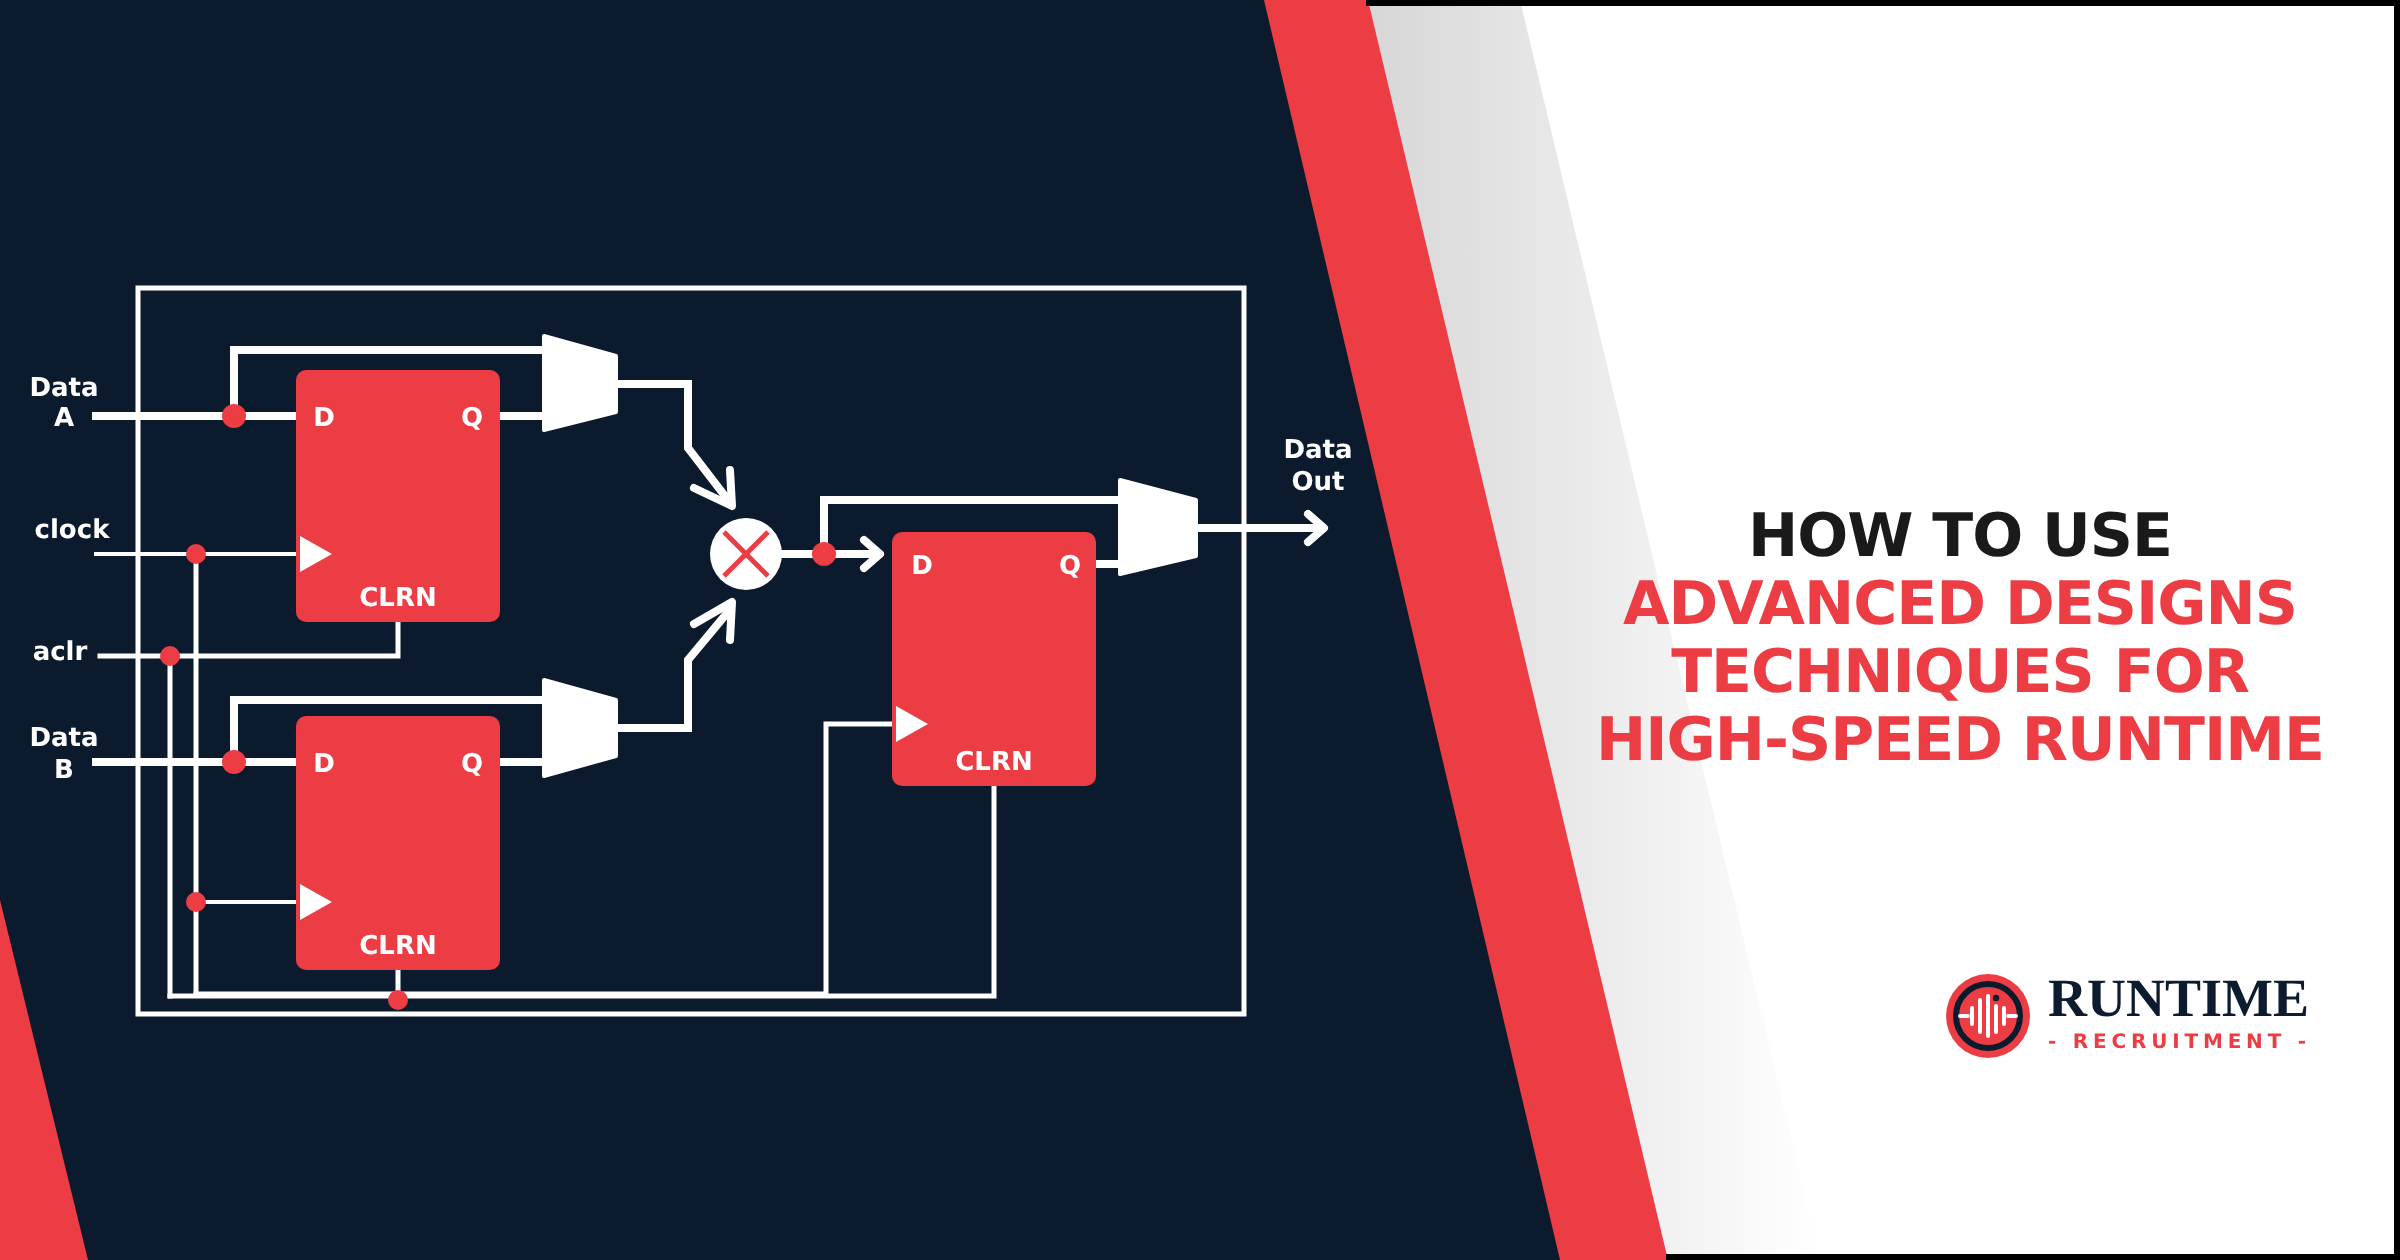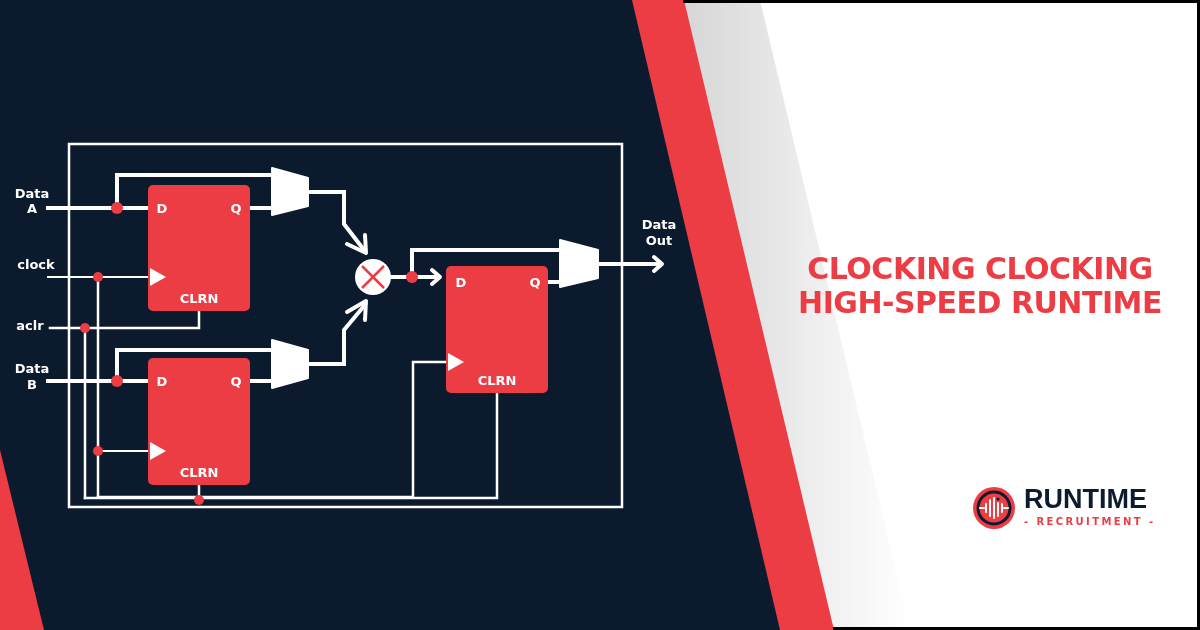--- a/index.html
+++ b/index.html
@@ -2,21 +2,21 @@
 <html><head>
 <meta charset="utf-8">
 <style>
   html, body { margin:0; padding:0; }
   body { width:1200px; height:630px; overflow:hidden; background:#ffffff; position:relative; font-family:"DejaVu Sans", sans-serif; }
   #stage { position:absolute; left:0; top:0; width:1200px; height:630px; }
   .headline { position:absolute; left:760px; width:440px; top:252px; text-align:center; font-family:"DejaVu Sans", sans-serif; font-weight:bold; line-height:34px; letter-spacing:-0.5px; }
   .headline .dark { color:#1a1a1a; font-size:30px; display:block; }
   .headline .red { color:#ec3d44; font-size:30px; display:block; }
   .logo { position:absolute; left:970px; top:486px; width:190px; height:50px; }
-  .logo-name { position:absolute; left:54px; top:-2px; font-family:Liberation Sans, sans-serif; font-weight:bold; font-size:27px; color:#0d1b2e; letter-spacing:0px; }
+  .logo-name { position:absolute; left:54px; top:-2px; font-family:Liberation Serif, serif; font-weight:bold; font-size:27px; color:#0d1b2e; letter-spacing:0px; }
   .logo-sub { position:absolute; left:54px; top:30px; font-family:"DejaVu Sans", sans-serif; font-weight:bold; font-size:10px; color:#ec3d44; letter-spacing:2.4px; white-space:nowrap;text-align:center; }
   .border-top { position:absolute; left:683px; top:0; width:517px; height:3px; background:#000; }
   .border-right { position:absolute; left:1197px; top:0; width:3px; height:630px; background:#000; }
   .border-bottom { position:absolute; left:833px; top:627px; width:367px; height:3px; background:#000; }
 </style>
 </head>
 <body>
 
 <svg id="stage" width="1200" height="630" viewBox="0 0 1200 630" xmlns="http://www.w3.org/2000/svg">
   <defs>
@@ -146,20 +146,22 @@
     </g>
     <circle cx="4" cy="-9" r="1.6" fill="#0c1a2e"></circle>
   </g>
 </svg>
 
 <div class="border-top"></div>
 <div class="border-right"></div>
 <div class="border-bottom"></div>
 
 <div class="headline">
-  <span class="red">CLOCKING CLOCKING</span>
+  <span class="dark">HOW TO USE</span>
+  <span class="red">ADVANCED DESIGNS</span>
+  <span class="red">TECHNIQUES FOR</span>
   <span class="red">HIGH-SPEED RUNTIME</span>
 </div>
 
 <div class="logo">
   <span class="logo-name">RUNTIME</span>
   <span class="logo-sub">- RECRUITMENT -</span>
 </div>
 
 </body></html>

